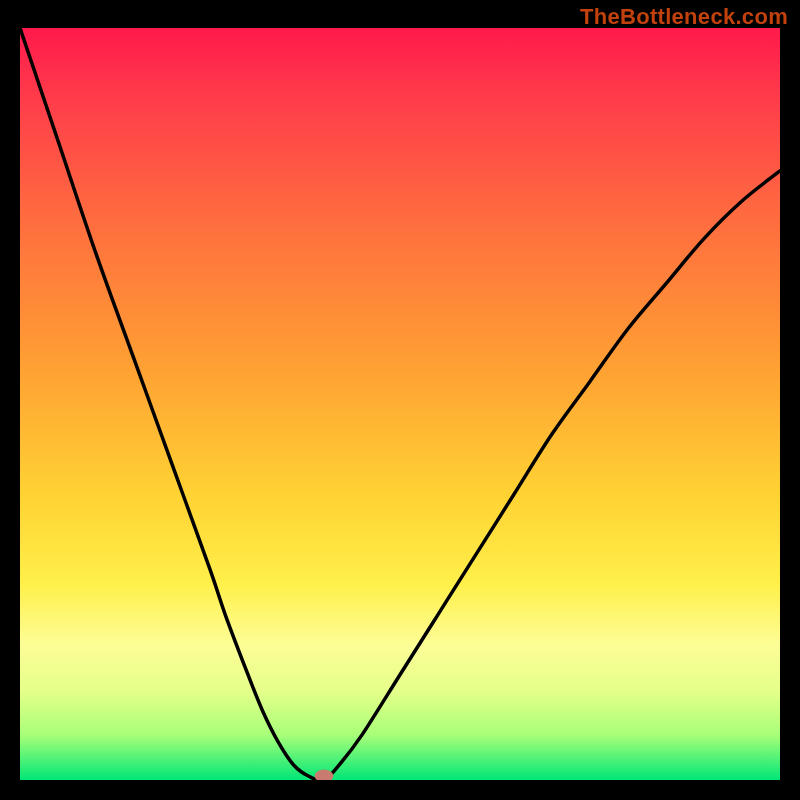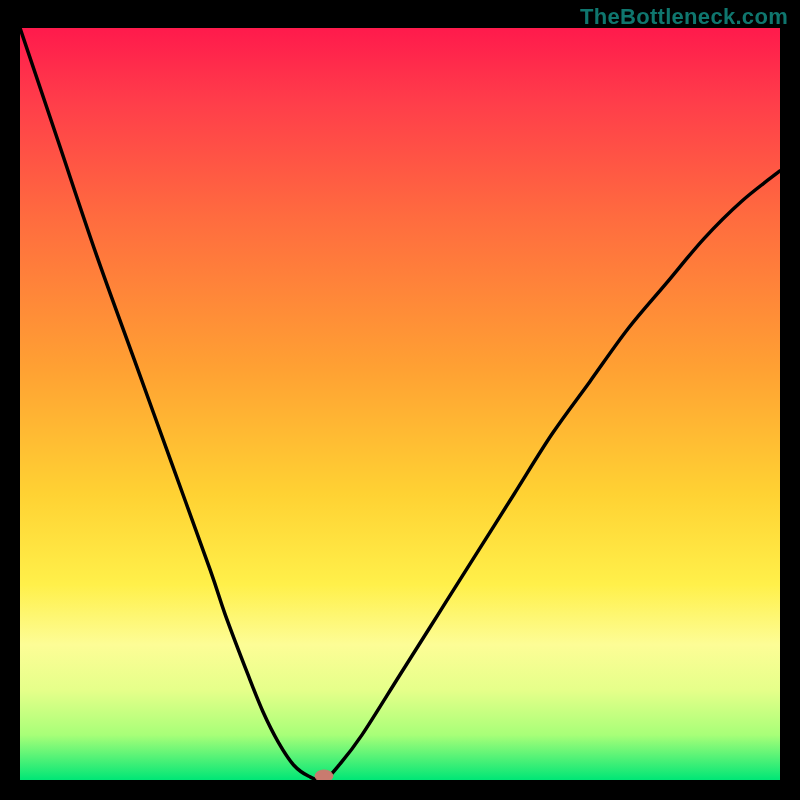--- a/index.html
+++ b/index.html
@@ -14,21 +14,21 @@
   .frame {
     position: relative;
     width: 800px;
     height: 800px;
     background: #000;
   }
   .watermark {
     position: absolute;
     top: 4px;
     right: 12px;
-    color: #0f766e;
+    color: #c2410c;
     font-size: 22px;
     font-weight: 600;
     letter-spacing: 0.3px;
     z-index: 5;
   }
   .plot-area {
     position: absolute;
     left: 20px;
     top: 28px;
     width: 760px;

